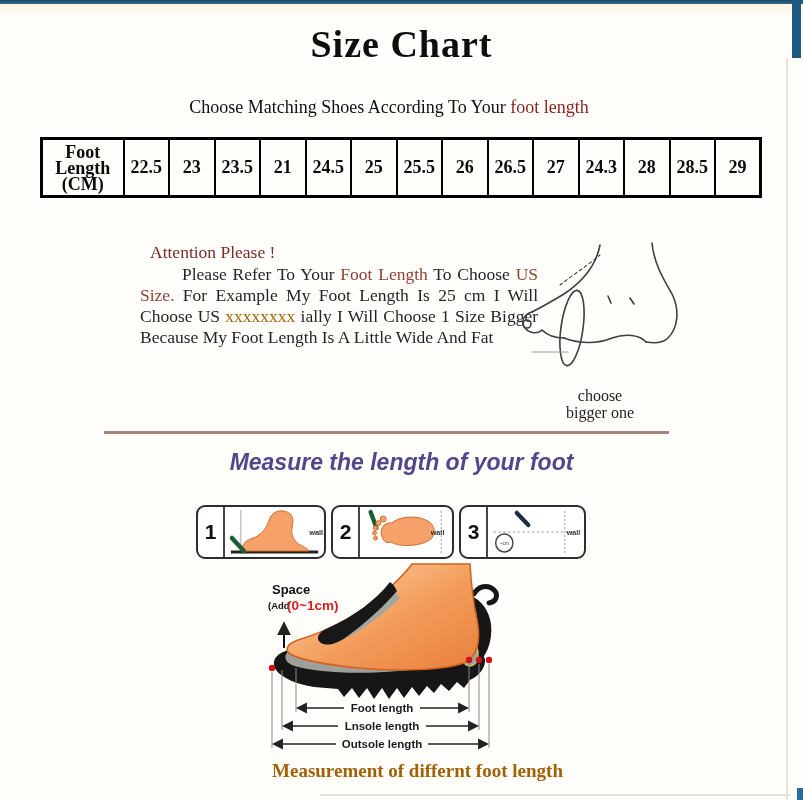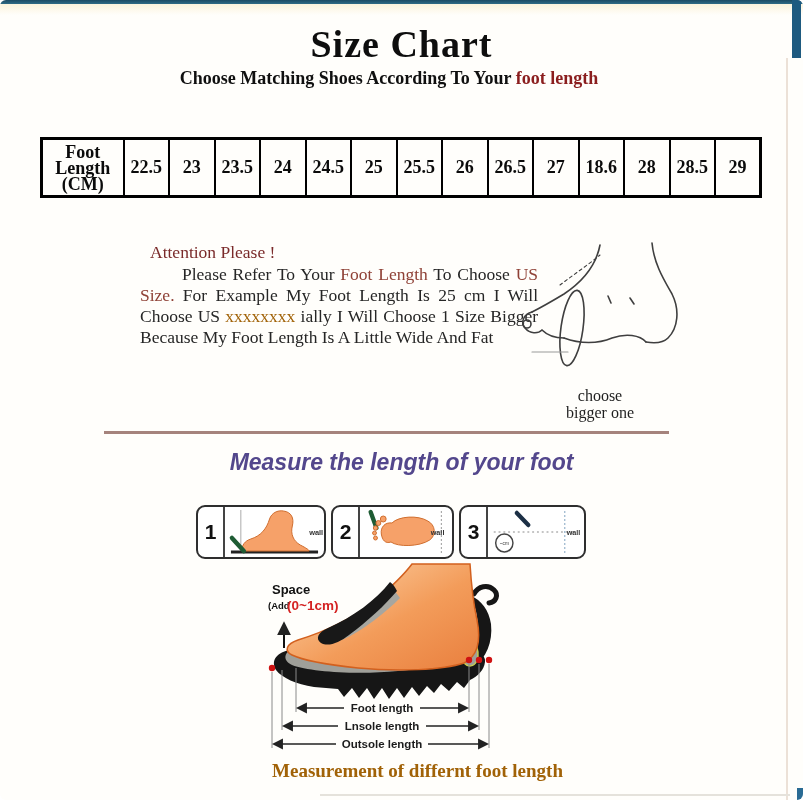--- a/index.html
+++ b/index.html
@@ -1,29 +1,29 @@
 <!DOCTYPE html>
 <html><head>
 <meta charset="utf-8">
 <style>
   html,body{margin:0;padding:0;background:#ffffff;}
   #canvas{position:relative;width:803px;height:800px;background:#fffefb;overflow:hidden;
-          font-family:"Liberation Serif",serif;border-radius:6px;}
+          font-family:"Liberation Serif",serif;}
   .abs{position:absolute;}
   
   .top-bar{left:0;top:0;width:803px;height:4px;background:linear-gradient(#1b4a63,#2e6b86);}
   .cream-band{left:0;top:4px;width:803px;height:11px;background:linear-gradient(#fbf3dc,rgba(255,255,255,0));}
   .right-blue{left:792px;top:0;width:9px;height:58px;background:#1e5a80;}
   .right-faint{left:786px;top:58px;width:2px;height:742px;background:#ece1d7;}
   .br-blue{left:797px;top:788px;width:6px;height:12px;background:#2a6b94;}
   .bottom-faint{left:320px;top:794px;width:470px;height:2px;background:#e5e2db;}
 
   .page-title{left:0;top:22px;width:803px;text-align:center;font-weight:bold;font-size:38px;
               letter-spacing:1px;color:#0e0e0e;}
-  .subtitle{left:0;top:68px;width:778px;text-align:center;font-weight:bold;font-size:18px;color:#101010;}
+  .subtitle{left:0;top:97px;width:778px;text-align:center;font-weight:normal;font-size:18px;color:#101010;}
   .subtitle .hl{color:#8b1e1e;}
 
   
   table.size{position:absolute;left:40px;top:137px;width:722px;border-collapse:collapse;
              table-layout:fixed;border:3px solid #000;}
   table.size td{border:2px solid #000;text-align:center;vertical-align:middle;
                 font-weight:bold;color:#0b0b0b;padding:0;}
   tr.r1{height:38px;}
   tr.r2{height:58px;}
   tr.r1 td{font-size:19px;}
@@ -99,28 +99,28 @@
     <tbody>
     <tr class="r2">
       <td class="rowlabel">
         <span>Foot</span>
         <span>Length</span>
         <span>(CM)</span>
       </td>
       <td>22.5</td>
       <td>23</td>
       <td>23.5</td>
-      <td>24</td>
+      <td>21</td>
       <td>24.5</td>
       <td>25</td>
       <td>25.5</td>
       <td>26</td>
       <td>26.5</td>
       <td>27</td>
-      <td>18.6</td>
+      <td>24.3</td>
       <td>28</td>
       <td>28.5</td>
       <td>29</td>
     </tr>
   </tbody>
     </table>
 
   <div class="abs attention">
     <div class="head">Attention Please !</div>
     <p><span>Please Refer To Your </span><span class="maroon">Foot Length</span><span> To Choose </span><span class="maroon">US Size.</span><span> For Example My Foot Length Is 25 cm I Will Choose US </span><span class="redx">xxxxxxxx</span><span> ially I Will Choose 1 Size Bigger Because My Foot Length Is A Little Wide And Fat</span></p>

